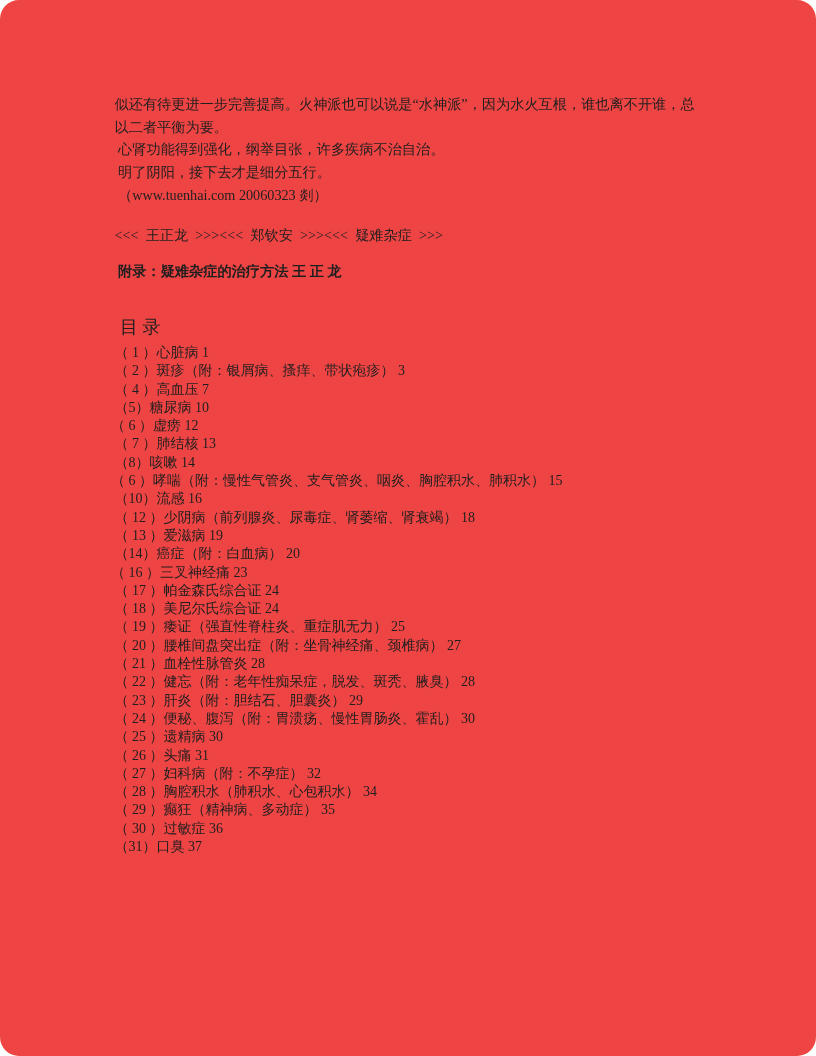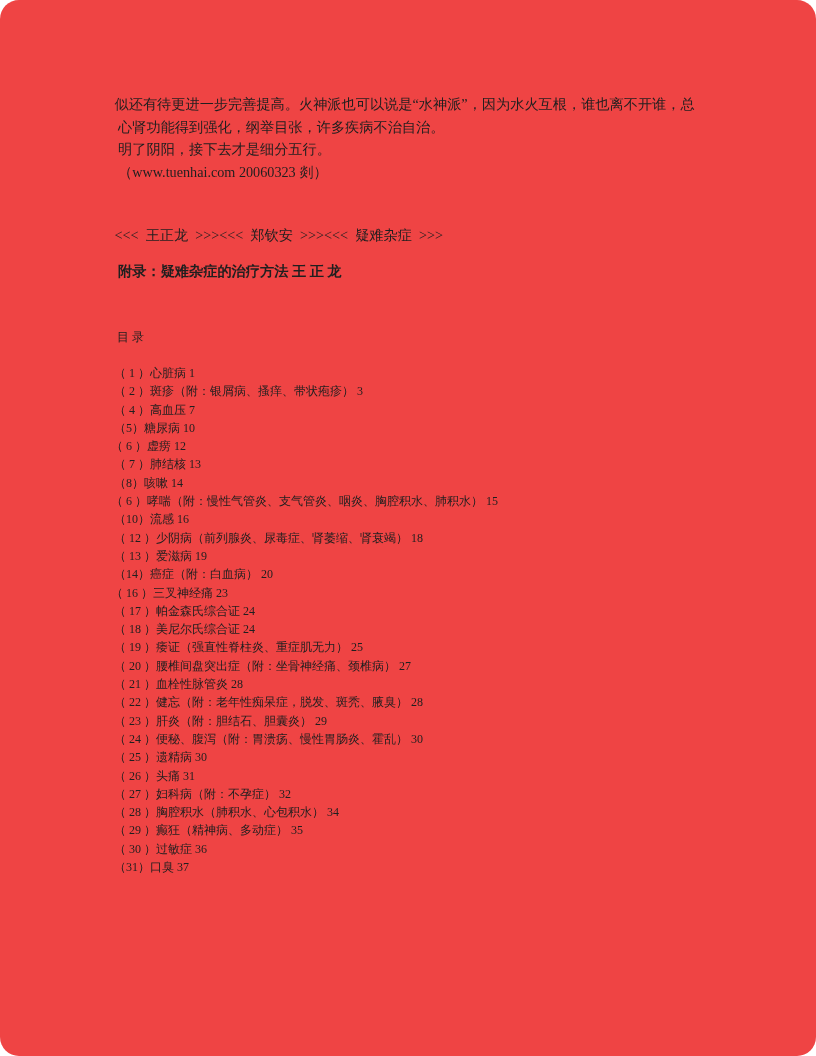--- a/index.html
+++ b/index.html
@@ -34,37 +34,38 @@
     font-size: 14.2px;
     line-height: 22.7px;
   }
   .appendix-line {
     top: 260px;
     font-size: 14.2px;
     line-height: 22.7px;
     font-weight: bold;
   }
   .toc-heading {
-    top: 326px;
-    font-size: 12px;
+    top: 316px;
+    font-size: 18px;
     line-height: 22.7px;
   }
   .toc-list {
-    top: 364px;
-    font-size: 12px;
+    top: 344px;
+    font-size: 14px;
     line-height: 18.3px;
   }
 </style>
 </head>
 <body>
 
 <div class="page">
 
   <div class="block intro">
     <div class="line"> 似还有待更进一步完善提高。火神派也可以说是“水神派”，因为水火互根，谁也离不开谁，总</div>
+    <div class="line"> 以二者平衡为要。</div>
     <div class="line">  心肾功能得到强化，纲举目张，许多疾病不治自治。</div>
     <div class="line">  明了阴阳，接下去才是细分五行。</div>
     <div class="line">  （www.tuenhai.com 20060323 剡）</div>
   </div>
 
   <div class="block title-line line"> &lt;&lt;&lt;  王正龙  &gt;&gt;&gt;&lt;&lt;&lt;  郑钦安  &gt;&gt;&gt;&lt;&lt;&lt;  疑难杂症  &gt;&gt;&gt;</div>
 
   <div class="block appendix-line line">  附录：疑难杂症的治疗方法 王 正 龙</div>
 
   <div class="block toc-heading line">  目 录</div>

